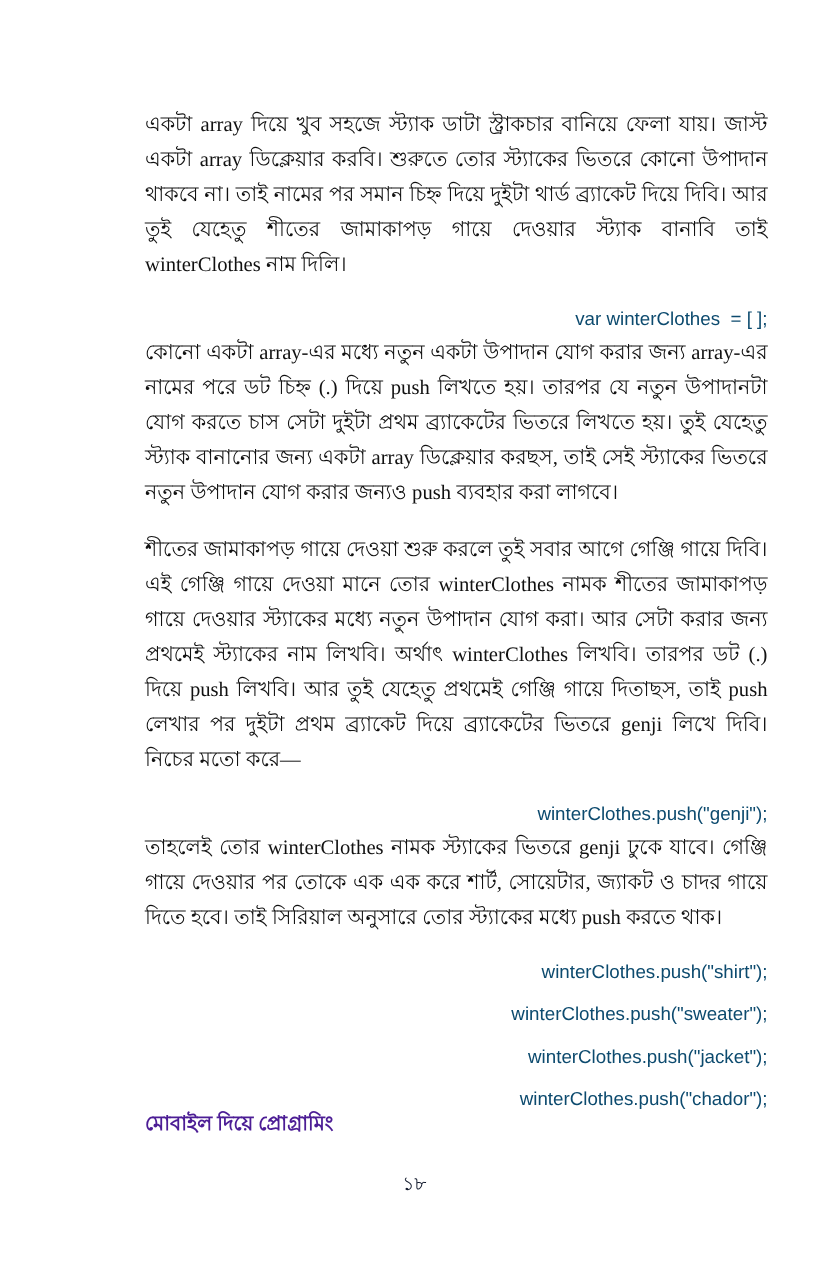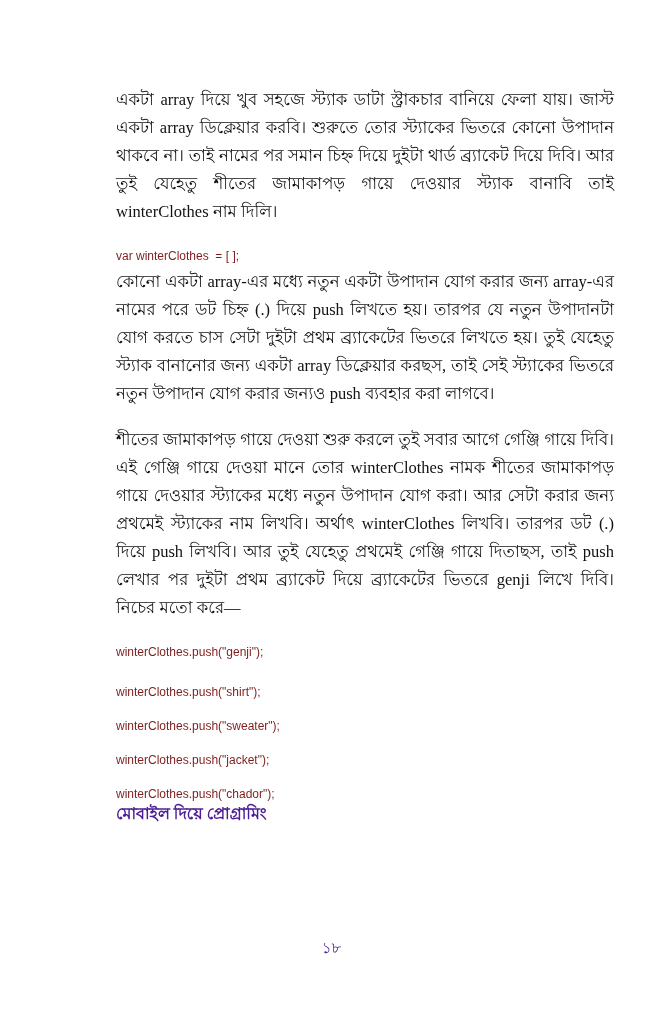--- a/index.html
+++ b/index.html
@@ -47,24 +47,24 @@
     word-spacing: 0.2px;
   }
   p.para:last-child {
     margin-bottom: 0;
   }
 
   
   p.code {
     margin: 0;
     font-family: "Liberation Sans", "DejaVu Sans", sans-serif;
-    font-size: 12px;
+    font-size: 15px;
     line-height: 24px;
-    text-align: left;
-    color: #7f1d1d;
+    text-align: right;
+    color: #0c4a6e;
     white-space: pre;
   }
 
   .code-single {
     margin: 16px 0 18px 0;
   }
 
   .code-block {
     margin: 16px 0 0 0;
   }
@@ -88,40 +88,41 @@
 
   .page-number {
     position: absolute;
     left: 0;
     top: 938px;
     width: 663px;
     text-align: center;
     font-family: "Liberation Serif", "DejaVu Serif", serif;
     font-size: 15px;
     line-height: 20px;
-    color: #4c1d95;
+    color: #0f172a;
   }
 </style>
 </head>
 <body>
 
 <div class="page">
 
   <div class="content">
 
     <p class="para">একটা array দিয়ে খুব সহজে স্ট্যাক ডাটা স্ট্রাকচার বানিয়ে ফেলা যায়। জাস্ট একটা array ডিক্লেয়ার করবি। শুরুতে তোর স্ট্যাকের ভিতরে কোনো উপাদান থাকবে না। তাই নামের পর সমান চিহ্ন দিয়ে দুইটা থার্ড ব্র্যাকেট দিয়ে দিবি। আর তুই যেহেতু শীতের জামাকাপড় গায়ে দেওয়ার স্ট্যাক বানাবি তাই winterClothes নাম দিলি।</p>
 
     <p class="code code-single">var winterClothes  = [ ];</p>
 
     <p class="para">কোনো একটা array-এর মধ্যে নতুন একটা উপাদান যোগ করার জন্য array-এর নামের পরে ডট চিহ্ন (.) দিয়ে push লিখতে হয়। তারপর যে নতুন উপাদানটা যোগ করতে চাস সেটা দুইটা প্রথম ব্র্যাকেটের ভিতরে লিখতে হয়। তুই যেহেতু স্ট্যাক বানানোর জন্য একটা array ডিক্লেয়ার করছস, তাই সেই স্ট্যাকের ভিতরে নতুন উপাদান যোগ করার জন্যও push ব্যবহার করা লাগবে।</p>
 
     <p class="para">শীতের জামাকাপড় গায়ে দেওয়া শুরু করলে তুই সবার আগে গেঞ্জি গায়ে দিবি। এই গেঞ্জি গায়ে দেওয়া মানে তোর winterClothes নামক শীতের জামাকাপড় গায়ে দেওয়ার স্ট্যাকের মধ্যে নতুন উপাদান যোগ করা। আর সেটা করার জন্য প্রথমেই স্ট্যাকের নাম লিখবি। অর্থাৎ winterClothes লিখবি। তারপর ডট (.) দিয়ে push লিখবি। আর তুই যেহেতু প্রথমেই গেঞ্জি গায়ে দিতাছস, তাই push লেখার পর দুইটা প্রথম ব্র্যাকেট দিয়ে ব্র্যাকেটের ভিতরে genji লিখে দিবি। নিচের মতো করে—</p>
 
     <p class="code code-single">winterClothes.push("genji");</p>
 
+    <p class="para">তাহলেই তোর winterClothes নামক স্ট্যাকের ভিতরে genji ঢুকে যাবে। গেঞ্জি গায়ে দেওয়ার পর তোকে এক এক করে শার্ট, সোয়েটার, জ্যাকট ও চাদর গায়ে দিতে হবে। তাই সিরিয়াল অনুসারে তোর স্ট্যাকের মধ্যে push করতে থাক।</p>
 
     <div class="code-block">
       <p class="code">winterClothes.push("shirt");</p>
       <p class="code">winterClothes.push("sweater");</p>
       <p class="code">winterClothes.push("jacket");</p>
       <p class="code">winterClothes.push("chador");</p>
     </div>
 
     <p class="running-title">মোবাইল দিয়ে প্রোগ্রামিং</p>
 

